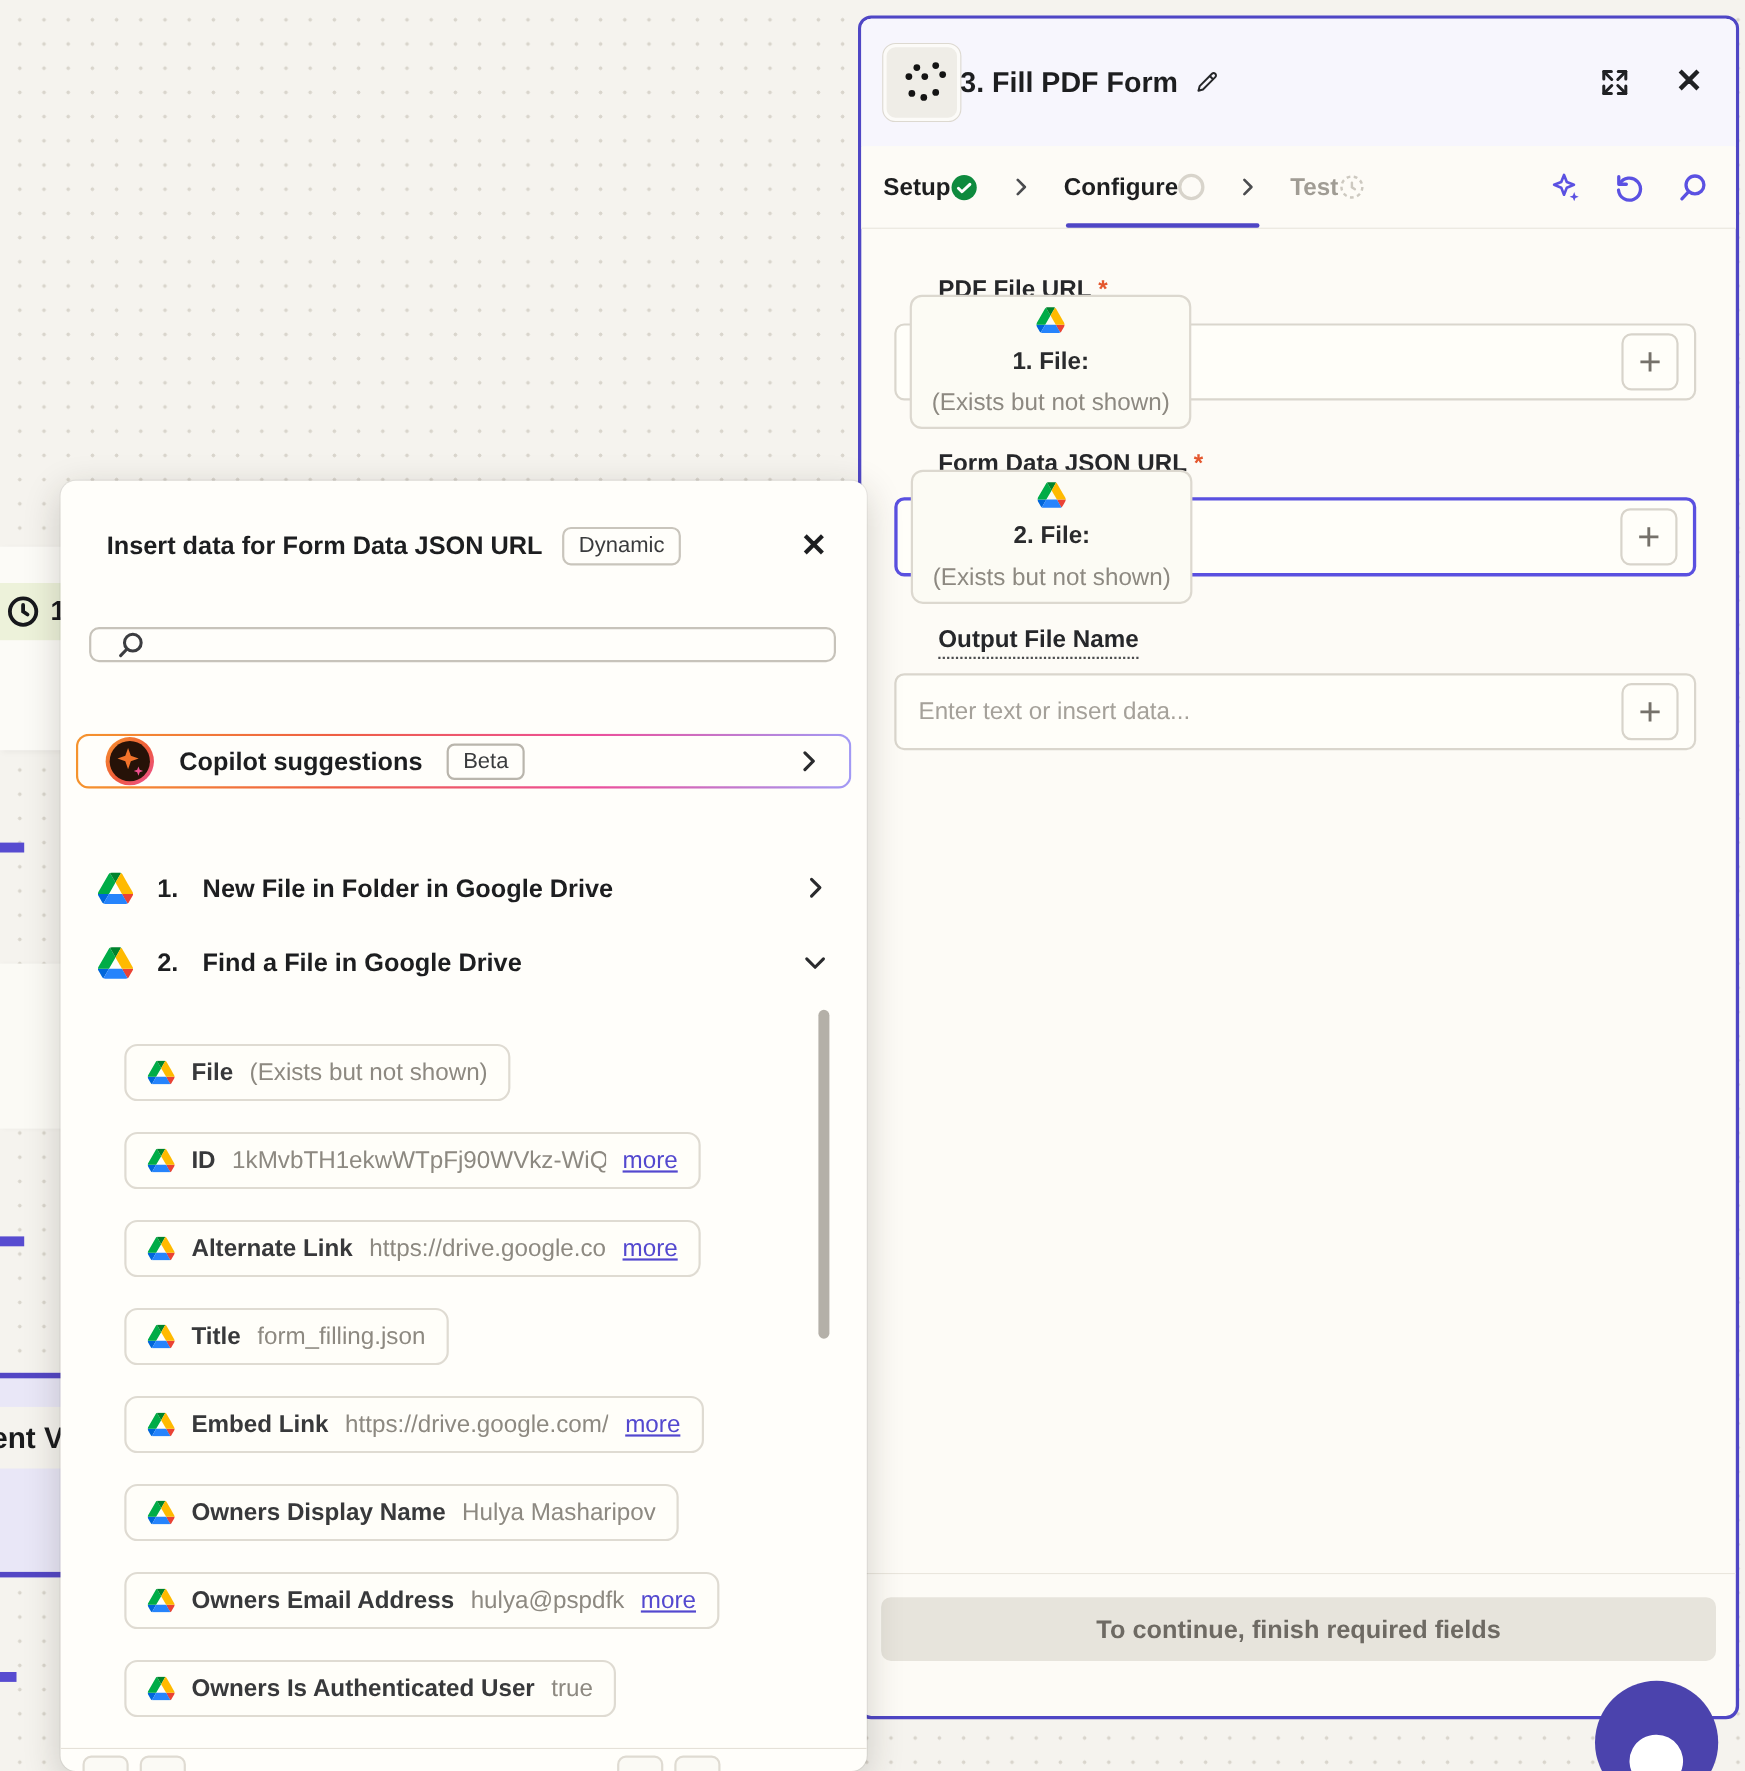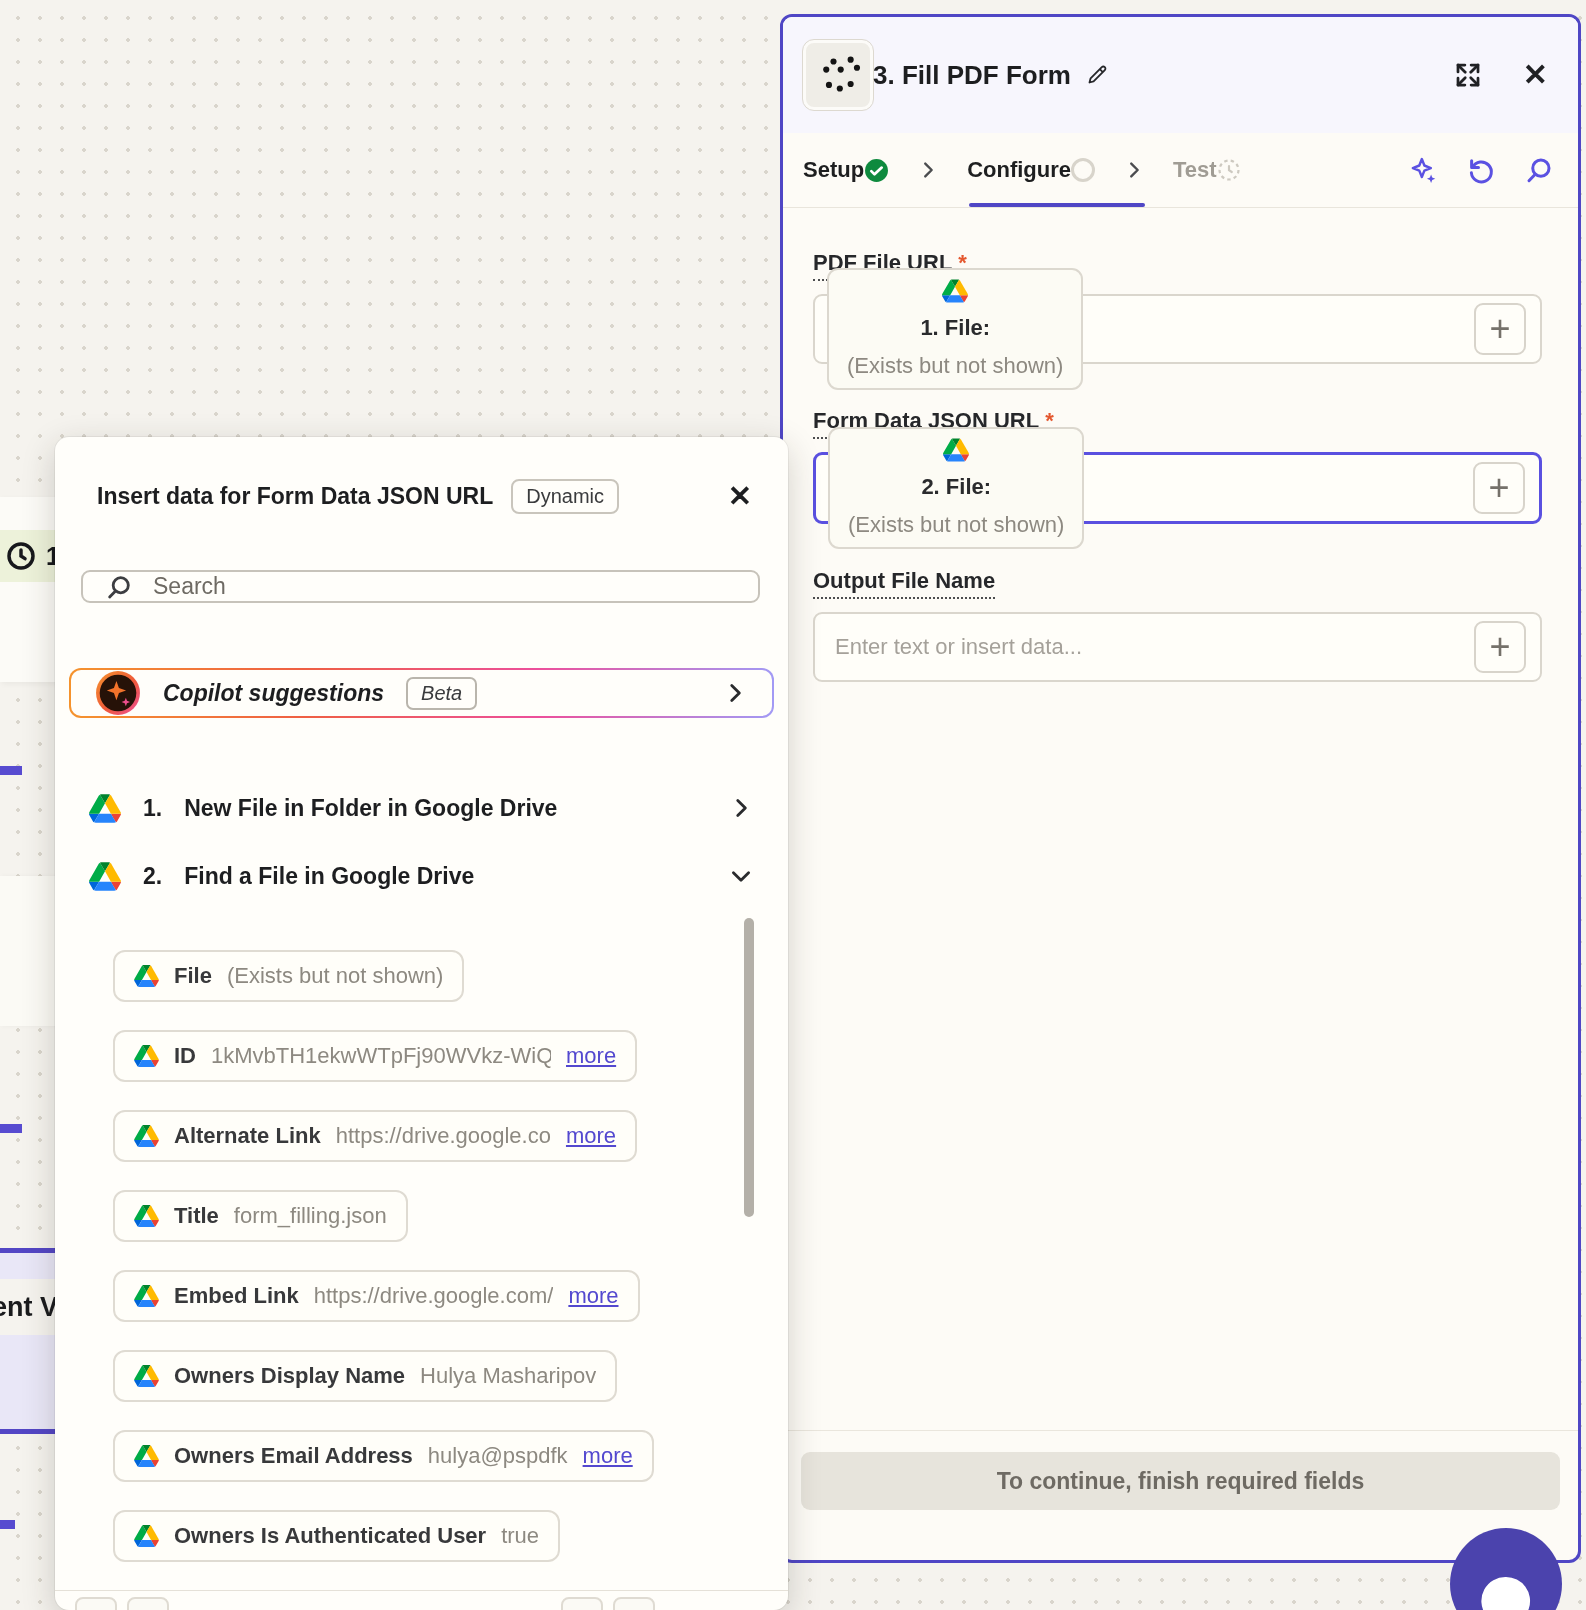--- a/index.html
+++ b/index.html
@@ -47,21 +47,21 @@
   .tab.setup{color:#1e1f20;}
   .tab.configure{color:#1e1f20;}
   .tab.test{color:#a09c94;}
   .tab-chevron{color:#4b4c4f;display:flex;}
   .ring{width:24px;height:24px;border:3px solid #d8d4cb;border-radius:50%;box-sizing:border-box;background:transparent;}
   .tab-underline{position:absolute;left:186px;bottom:0;width:176px;height:4px;background:#4f46c5;border-radius:2px;}
   .tabbar-actions{margin-left:auto;display:flex;align-items:center;gap:28px;padding-right:8px;}
 
   .panel-body{flex:1 1 auto;padding:42px 36px 0 30px;}
   .field-block{margin-bottom:44px;}
-  .label-row{margin-bottom:18px;}
+  .label-row{margin-bottom:18px;margin-left:40px;}
   .field-label{font-size:22px;font-weight:bold;color:#26272a;border-bottom:2px dotted #4c4d4f;padding-bottom:4px;}
   .req{color:#e4572e;font-size:22px;font-weight:bold;margin-left:6px;}
   .field-box{height:70px;background:#fffef9;border:2px solid #dad6cd;border-radius:9px;
     display:flex;align-items:center;padding:0 12px;position:relative;box-sizing:border-box;}
   .field-box.selected{border:3px solid #5a50e0;height:72px;}
   .token-pill{display:inline-flex;align-items:center;gap:12px;background:#fcfbf4;border:2px solid #dcd8cf;
     border-radius:11px;padding:9px 18px;font-size:22px;flex-direction:column;}
   .token-pill b{color:#2a2b2d;}
   .token-val{color:#8d8981;}
   .plus-btn{position:absolute;right:14px;top:50%;transform:translateY(-50%);width:52px;height:52px;
@@ -87,21 +87,21 @@
   .popup-search{margin:28px 28px 0 26px;height:70px;border:2px solid #c7c3ba;border-radius:9px;
     display:flex;align-items:center;gap:18px;padding:0 22px;box-sizing:border-box;background:#fffefa;}
   .popup-search input{flex:1;border:none;background:transparent;outline:none;font-family:inherit;
     font-size:23px;color:#2a2b2d;}
   .popup-search input::placeholder{color:#6e6a63;}
 
   .copilot-row{margin:37px 14px 0;height:80px;border-radius:12px;position:relative;cursor:pointer;
     border:2px solid transparent;
     background:linear-gradient(#fffefa,#fffefa) padding-box,
                linear-gradient(90deg,#f5932d,#ef5f43,#ec4f9b,#a29af5) border-box;
-    display:flex;align-items:center;gap:22px;padding:0 24px;box-sizing:border-box;font-style:italic;}
+    display:flex;align-items:center;gap:22px;padding:0 24px;box-sizing:border-box;}
   .copilot-label{font-size:23px;font-weight:bold;color:#1d1e20;}
   .beta-badge{border:2px solid #b9b5ac;border-radius:7px;padding:3px 13px;font-size:20px;color:#3a3b3d;}
   .row-chevron{margin-left:auto;display:flex;color:#2a2b2d;}
 
   .steps-list{margin-top:28px;padding:0 16px;}
   .step-row{height:68px;display:flex;align-items:center;gap:22px;padding:0 18px;cursor:pointer;}
   .step-num{font-size:23px;font-weight:bold;color:#1d1e20;}
   .step-label{font-size:23px;font-weight:bold;color:#1d1e20;}
 
   .tokens-list{padding:12px 0 0 58px;display:flex;flex-direction:column;gap:28px;}
@@ -326,21 +326,20 @@
     <span class="mode-badge">Dynamic</span>
     <button class="popup-close">
       <span>✕</span>
     </button>
   </header>
 
   <div class="popup-search">
     <svg width="28" height="28" style="color:#3c3d40">
         <use href="#sym-search"></use>
       </svg>
-    <input type="text" placeholder="Search" style="">
   </div>
 
   <div class="copilot-row">
     <svg width="46" height="46" viewBox="0 0 44 44">
       <defs>
         <linearGradient id="cg" x1="0" y1="0" x2="1" y2="1">
           <stop offset="0" stop-color="#f5932d"></stop>
             <stop offset=".55" stop-color="#ef5a3a"></stop>
             <stop offset="1" stop-color="#ec4e9b"></stop>
         </linearGradient>

